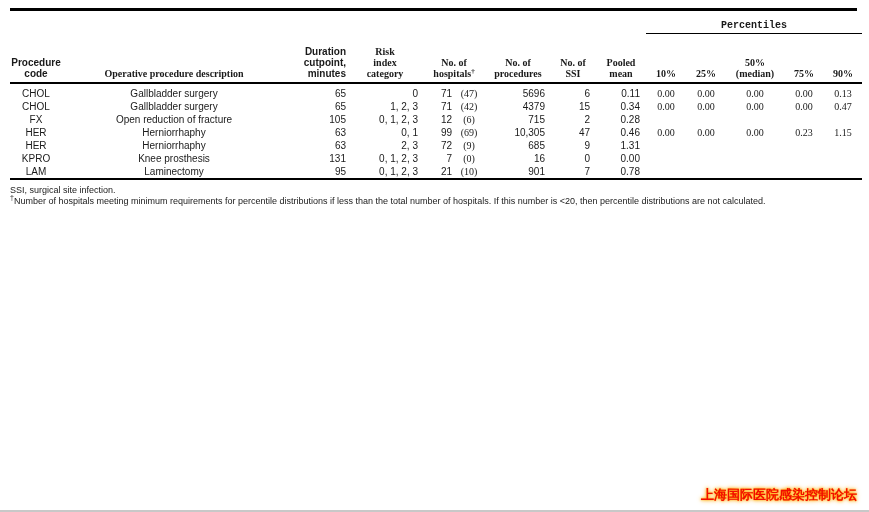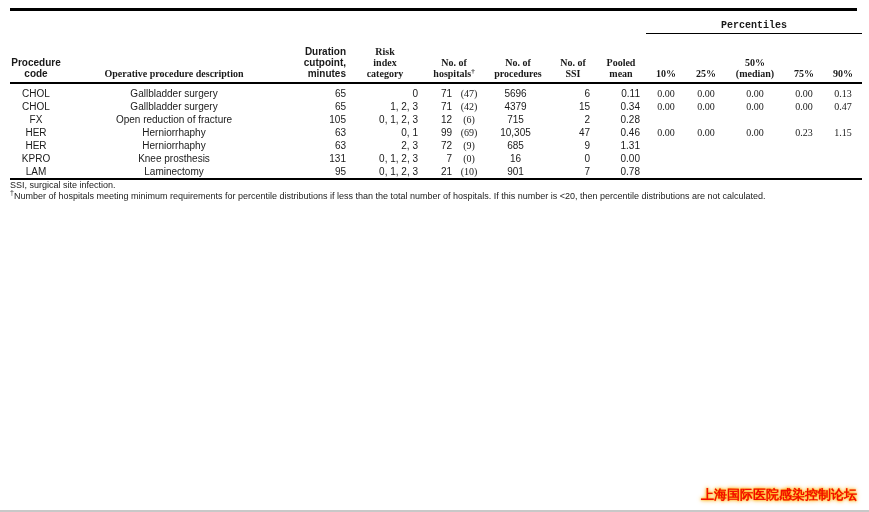--- a/index.html
+++ b/index.html
@@ -17,30 +17,30 @@
     font-size:10px;
   }
   table.main th{font-weight:bold;padding:0;vertical-align:bottom;line-height:11px;}
   table.main td{padding:0;line-height:13px;white-space:nowrap;overflow:hidden;}
   .pre{white-space:pre-line;}
   .t-left{text-align:center;}
   .t-center{text-align:center;font-family:Liberation Serif, serif;}
   .t-right{text-align:right;}
   .pr2{padding-right:2px !important;}
   .pr4{padding-right:4px !important;}
-  .pr5{padding-right:5px !important;text-align:center;}
+  .pr5{padding-right:5px !important;}
   .pr6{padding-right:6px !important;}
   tr.spanner-row th{height:20px;padding-bottom:2px;}
   th.percentiles-spanner{border-bottom:1px solid #000;text-align:center;font-family:Liberation Mono, monospace;}
   tr.header-row th{height:45px;padding-bottom:3px;border-bottom:2px solid #000;}
   tbody tr{height:13px;}
   tbody tr:first-child td{padding-top:3px;}
   tbody{border-bottom:2px solid #000;}
   sup{font-size:7px;vertical-align:super;line-height:0;}
-  .footnotes{font-size:9px;line-height:11px;}
+  .footnotes{margin-top:5px;font-size:9px;line-height:11px;}
   .footnotes div{white-space:nowrap;}
   .watermark{
     position:absolute;right:12px;top:486px;
     font-size:13px;font-weight:bold;letter-spacing:0px;
     font-family:Liberation Sans, sans-serif;white-space:nowrap;
   }
   .page-edge{position:absolute;left:0;bottom:0;width:869px;height:2px;background:#c8c8c8;}
 </style>
 </head>
 <body>

